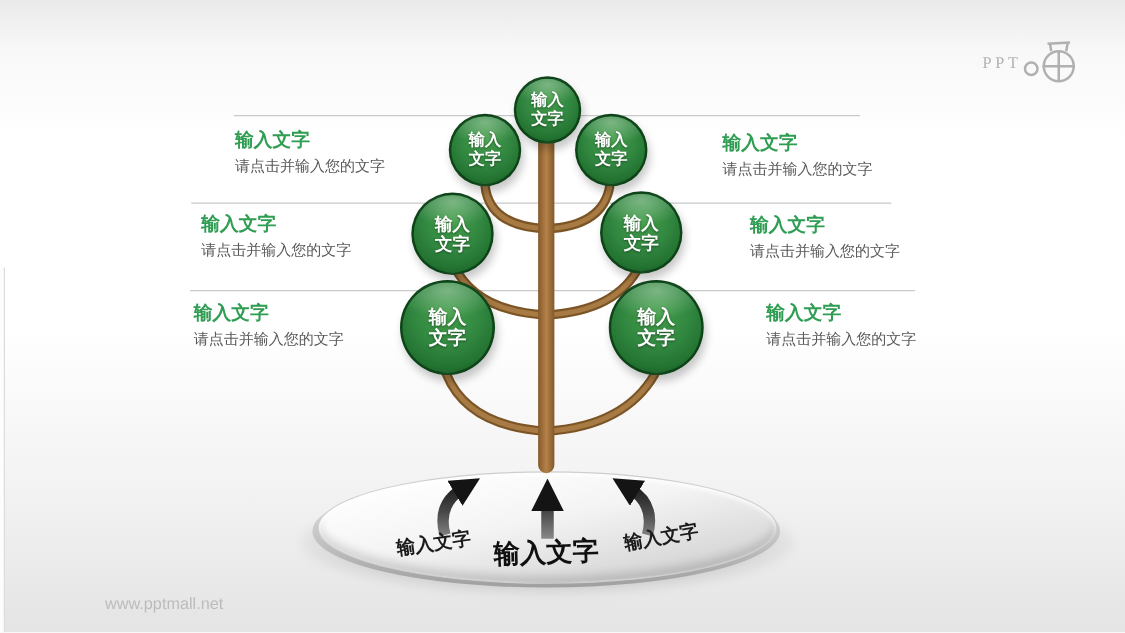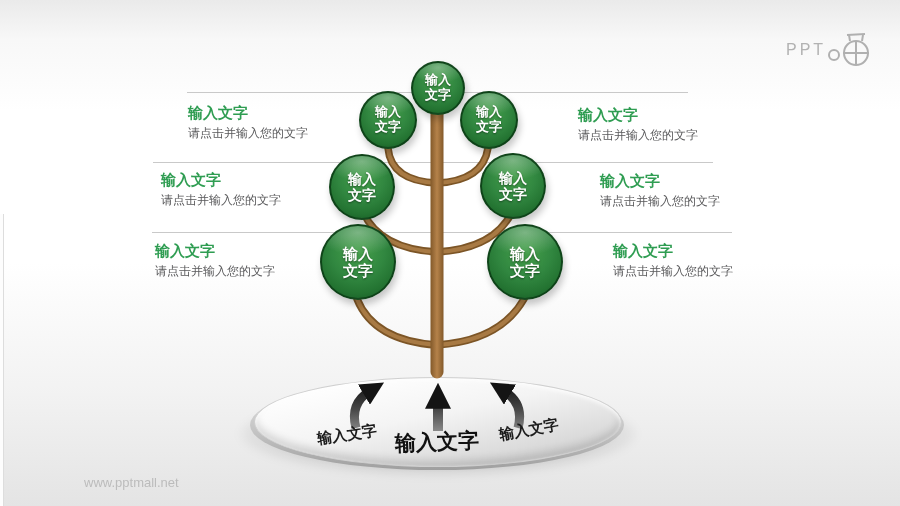--- a/index.html
+++ b/index.html
@@ -57,21 +57,21 @@
   .b6{left:487px;top:224px;width:76px;height:76px;font-size:15px;}
 
   
   .plabel{position:absolute;z-index:7;font-weight:bold;color:#1b1b1b;white-space:nowrap;cursor:default;}
   .pl-left{left:347px;top:435px;font-size:15px;transform:translate(-50%,-50%) rotate(-8deg);}
   .pl-center{left:437px;top:442px;font-size:21px;color:#101010;transform:translate(-50%,-50%) rotate(-2deg);}
   .pl-right{left:529px;top:430px;font-size:15px;transform:translate(-50%,-50%) rotate(-10deg);}
 
   
   .logo{position:absolute;left:786px;top:30px;display:flex;align-items:center;z-index:2;}
-  .logo span{font-size:16px;letter-spacing:3px;color:#b2b2b2;font-weight:400;}
+  .logo span{font-size:13px;letter-spacing:3px;color:#b2b2b2;font-weight:400;font-family:Liberation Serif, serif;}
   .watermark{position:absolute;left:52px;top:475px;font-size:13px;color:#bcbcbc;z-index:2;margin-left:32px;}
 </style>
 </head>
 <body>
 
 <div class="slide">
 
   <div class="left-strip"></div>
 
   <div class="divider d1"></div>

